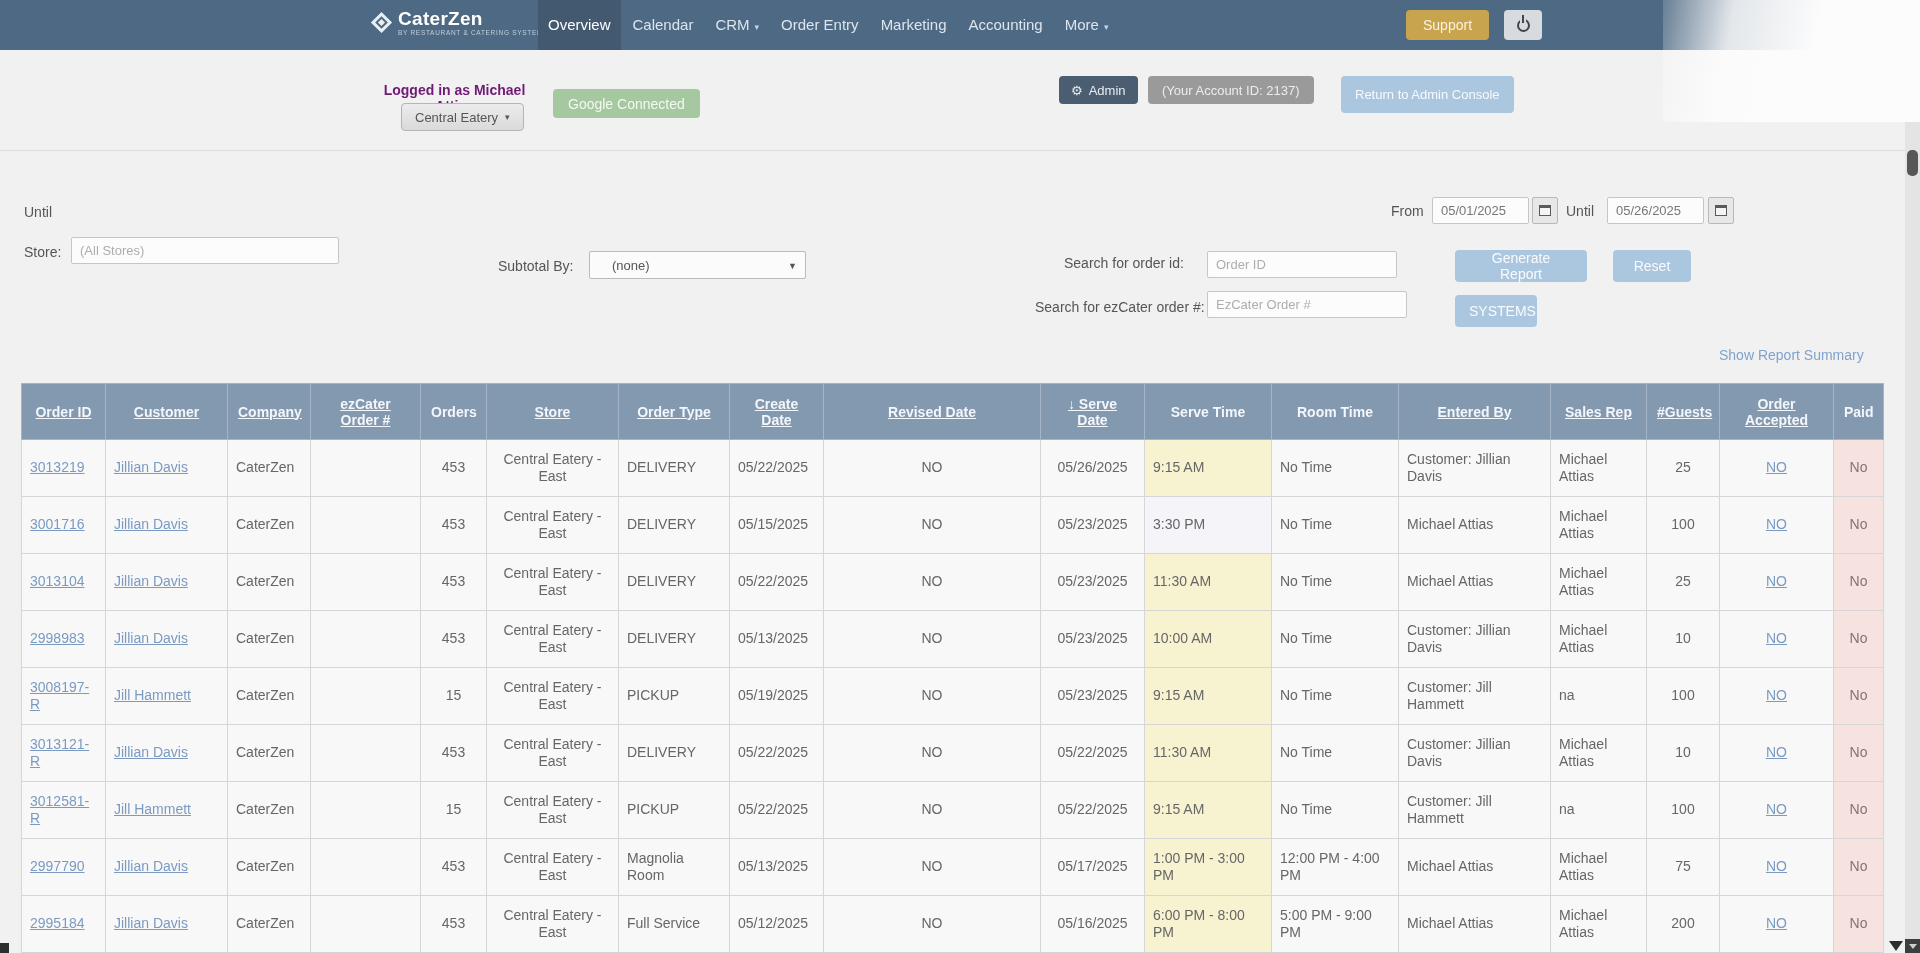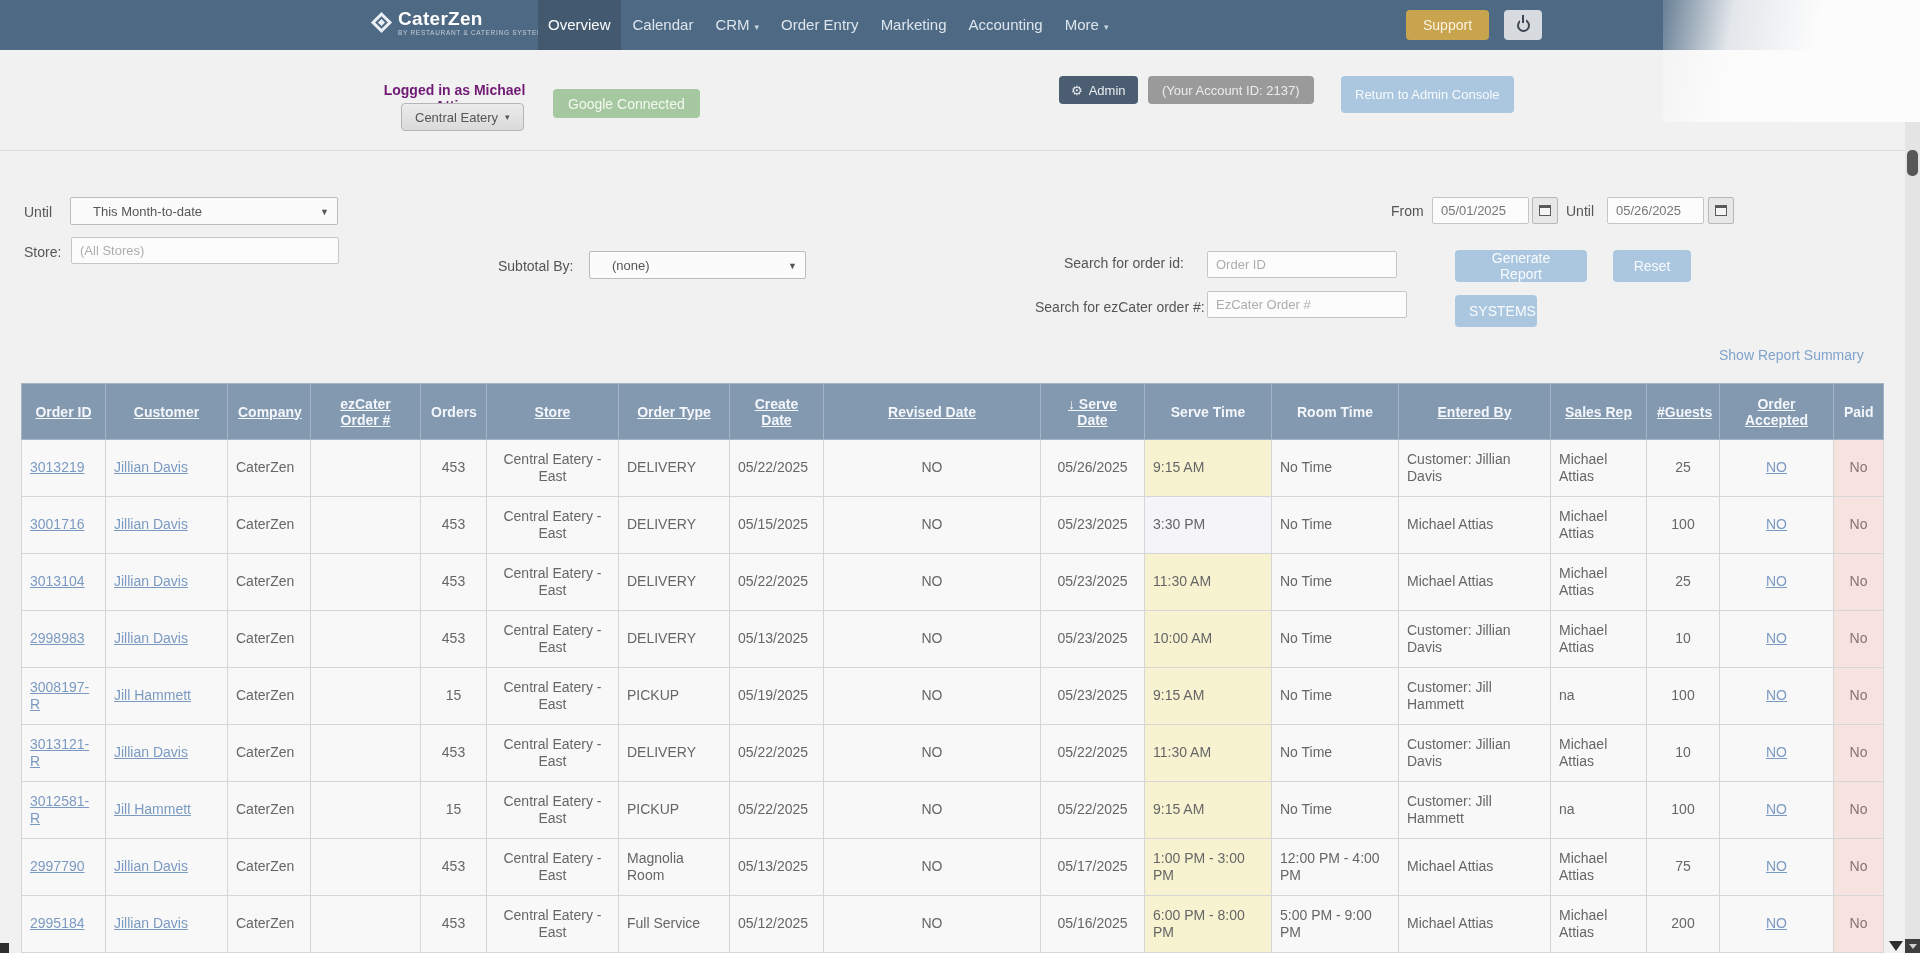--- a/index.html
+++ b/index.html
@@ -126,24 +126,20 @@
   <div class="btn google-btn">Google Connected</div>
   <div class="btn admin-btn">
     <span class="gear-glyph"></span>
     <span>Admin</span>
   </div>
   <div class="btn account-btn">(Your Account ID: 2137)</div>
   <div class="btn return-btn">Return to Admin Console</div>
   <div class="section-divider"></div>
 
   <div class="flabel" style="left:24px;top:204px;">Until</div>
-  <div class="select" style="left:70px;top:197px;width:268px;">
-    <span>This Month-to-date</span>
-    <span class="select-caret"></span>
-  </div>
 
   <div class="flabel" style="left:1391px;top:203px;">From</div>
   <input class="tbox" style="left: 1432px; top: 197px; width: 97px;" value="05/01/2025">
   <div class="cal-btn" style="left:1532px;top:197px;">
       <span class="cal-glyph"></span>
     </div>
   <div class="flabel" style="left:1566px;top:203px;">Until</div>
   <input class="tbox" style="left: 1607px; top: 197px; width: 97px;" value="05/26/2025">
   <div class="cal-btn" style="left:1708px;top:197px;">
       <span class="cal-glyph"></span>

